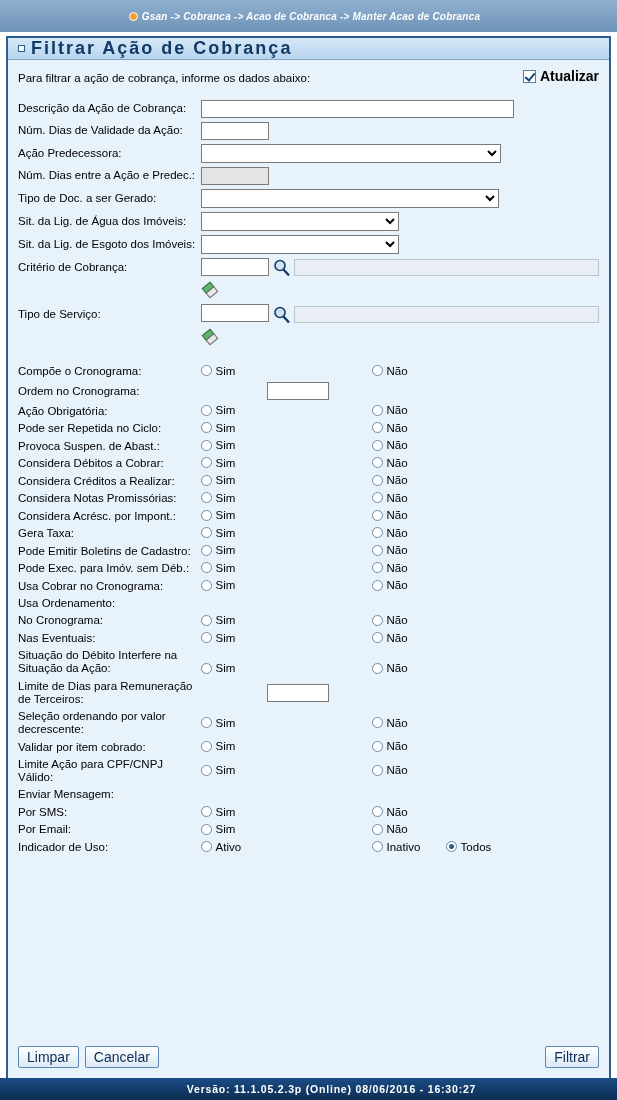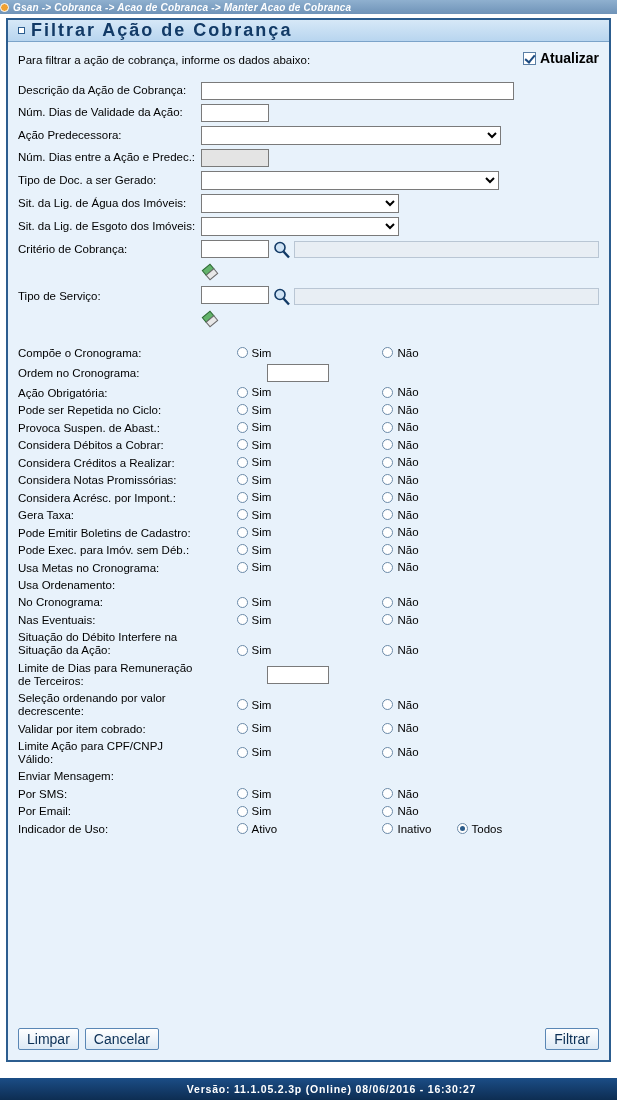--- a/index.html
+++ b/index.html
@@ -9,26 +9,26 @@
     font-family: "Liberation Sans", sans-serif;
   }
   body {
     width: 617px; height: 1100px;
     position: relative;
     overflow: hidden;
   }
 
   
   .breadcrumb-bar {
-    height: 14px;
+    height: 32px;
     background: #7d9ec0;
     background: linear-gradient(to bottom, #8fb0cf 0%, #6f93b8 100%);
     display: flex;
     align-items: center;
-    justify-content: flex-start;
+    justify-content: center;
     padding-right: 8px;
     font-size: 10px;
     color: #ffffff;
     font-style: italic;
     font-weight: bold;
     letter-spacing: 0.2px;
   }
   .breadcrumb-bar .globe {
     display: inline-block;
     width: 9px; height: 9px;
@@ -179,21 +179,20 @@
     width: 5px; height: 5px;
     border-radius: 50%;
     background: #2b5c8a;
   }
   .opt {
     display: inline-flex;
     align-items: center;
     gap: 4px;
     font-size: 11.5px;
     color: #000;
-    margin-left: 36px;
   }
   td.opt-col-a { width: 90px; padding-left: 0; }
   td.opt-col-b { width: 110px; }
 
   .sub-lbl { padding-left: 32px; }
 
   
   .btn-bar {
     position: absolute;
     left: 10px; right: 10px;
@@ -500,21 +499,21 @@
         <td class="opt-col-a"><span class="opt">
                 <span class="radio"></span>
                 <span>Sim</span>
               </span></td>
         <td class="opt-col-b"><span class="opt">
                 <span class="radio"></span>
                 <span>Não</span>
               </span></td>
       </tr>
       <tr>
-        <td class="lbl">Usa Metas no Cronograma:</td>
+        <td class="lbl">Usa Cobrar no Cronograma:</td>
         <td class="opt-col-a"><span class="opt">
                 <span class="radio"></span>
                 <span>Sim</span>
               </span></td>
         <td class="opt-col-b"><span class="opt">
                 <span class="radio"></span>
                 <span>Não</span>
               </span></td>
       </tr>
 

